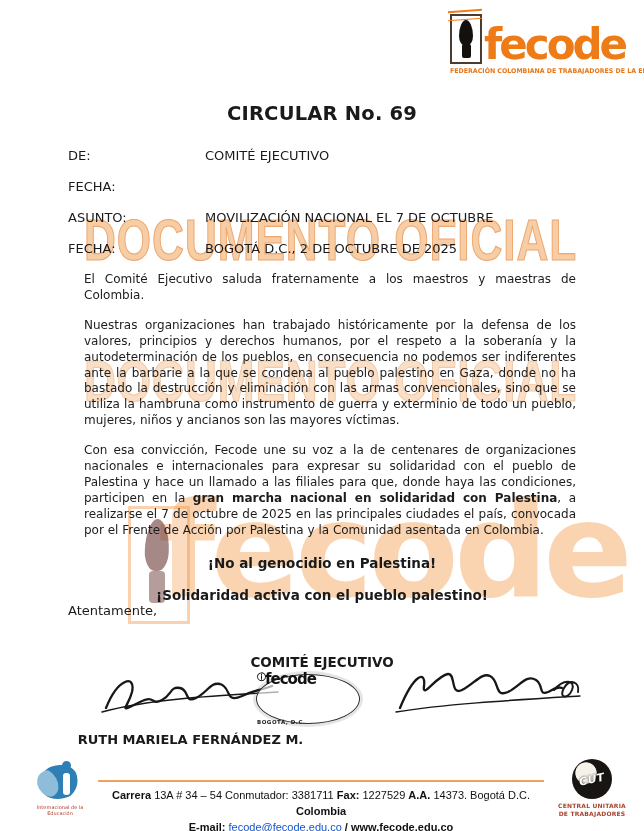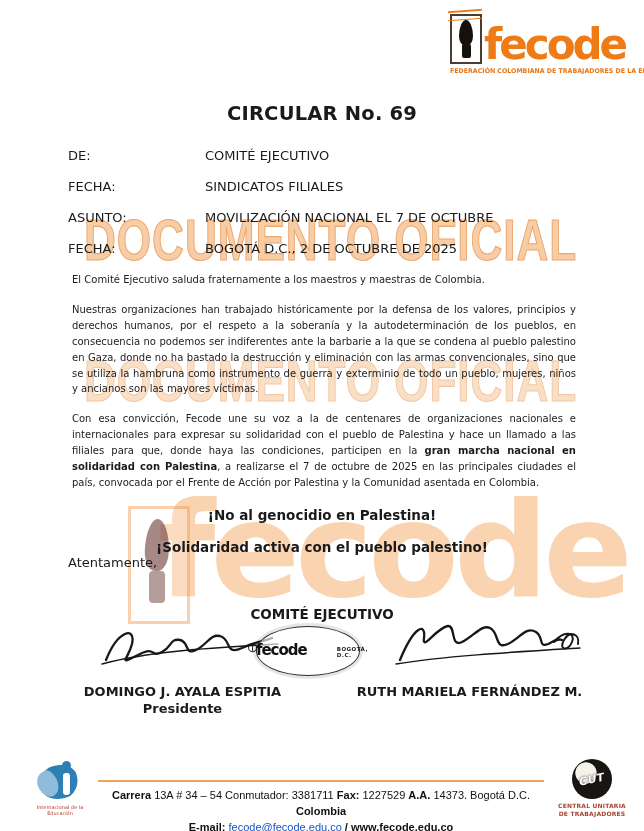--- a/index.html
+++ b/index.html
@@ -59,33 +59,33 @@
   }
   .logo-tagline{
     margin-top:3px;font-size:6.4px;font-weight:bold;color:#e87617;letter-spacing:0;
     white-space:nowrap;transform:scale(0.98,1);transform-origin:left;
   }
   
   .content{position:absolute;inset:0;padding:0 68px;z-index:1;}
   .doc-title{margin-top:102px;text-align:center;font-size:19.5px;font-weight:bold;letter-spacing:0.2px;}
   .fields{margin-top:23px;}
   .field-row{display:grid;grid-template-columns:137px 1fr;font-size:13px;font-weight:normal;margin-bottom:16px;}
-  .body-par{font-size:10px;line-height:15.9px;text-align:justify;margin:0 0 14px 4px;color:#1c1c1c;}
+  .body-par{font-size:12px;line-height:15.9px;text-align:justify;margin:0 0 14px 16px;color:#1c1c1c;}
   .par-first{margin-top:9px;}
   .slogan{text-align:center;font-weight:bold;font-size:13.5px;margin:16px 0 0 0;}
   .closing{font-size:13px;}
   .committee{text-align:center;font-weight:bold;font-size:13.5px;margin-top:36px;}
   
   .sig-zone{position:relative;height:52px;margin-top:2px;}
   .sig-left{position:absolute;left:28px;top:-6px;}
   .sig-right{position:absolute;right:-6px;top:-8px;}
   .seal{
     position:absolute;left:188px;top:2px;width:102px;height:48px;
     border:1.5px solid #2b2b2b;border-radius:50%;
-    display:flex;flex-direction:row;align-items:center;justify-content:center;
+    display:flex;flex-direction:column;align-items:flex-start;justify-content:center;
     background:rgba(255,255,255,0.65);box-shadow:0 0 0 3px rgba(43,43,43,0.12);gap:30px;
   }
   .seal-word{font-weight:bold;font-size:15px;letter-spacing:-1px;color:#111;line-height:1;}
   .seal-word .seal-i{font-size:9px;vertical-align:4px;}
   .seal-city{font-size:5.5px;font-weight:bold;color:#222;margin-top:2px;letter-spacing:0.5px;}
   .names-row{display:flex;justify-content:space-between;margin-top:8px;}
   .name-block{text-align:center;}
   .name-left{width:245px;margin-left:-8px;}
   .name-right{width:245px;margin-right:-16px;}
   .sig-name{font-weight:bold;font-size:13px;white-space:nowrap;}
@@ -153,21 +153,20 @@
   <div class="content">
     <div class="doc-title">CIRCULAR No. 69</div>
 
     <div class="fields">
       <div class="field-row">
         <span>DE:</span>
         <span>COMITÉ EJECUTIVO</span>
       </div>
       <div class="field-row">
         <span>FECHA:</span>
-        <span>SINDICATOS FILIALES</span>
       </div>
       <div class="field-row">
         <span>ASUNTO:</span>
         <span>MOVILIZACIÓN NACIONAL EL 7 DE OCTUBRE</span>
       </div>
       <div class="field-row">
         <span>FECHA:</span>
         <span>BOGOTÁ D.C., 2 DE OCTUBRE DE 2025</span>
       </div>
     </div>
@@ -193,24 +192,20 @@
         <div class="seal-city">BOGOTÁ, D.C.</div>
       </div>
       <svg class="sig sig-right" width="188" height="52" viewBox="0 0 188 52">
         <path d="M6,44 C20,10 32,6 30,22 C28,36 42,12 54,10 C62,9 56,32 68,26 C80,20 88,8 96,12 C106,17 100,34 114,28 C126,22 132,10 142,16 C150,21 144,32 154,28 C160,25 164,22 168,24" stroke="#171717" fill="none" stroke-width="2.3" stroke-linecap="round"></path>
         <path d="M160,26 C170,14 182,16 178,26 C174,36 164,34 170,24 C176,14 186,18 184,28" stroke="#171717" fill="none" stroke-width="2" stroke-linecap="round"></path>
         <path d="M2,48 C50,40 120,36 186,32" stroke="#171717" fill="none" stroke-width="1.4" stroke-linecap="round"></path>
       </svg>
     </div>
 
     <div class="names-row">
-      <div class="name-block name-left">
-        <div class="sig-name">DOMINGO J. AYALA ESPITIA</div>
-        <div class="sig-title">Presidente</div>
-      </div>
       <div class="name-block name-right">
         <div class="sig-name">RUTH MARIELA FERNÁNDEZ M.</div>
       </div>
     </div>
   </div>
 
   <div class="footer">
     <div class="footer-line"></div>
 
     <div class="ei-logo">

